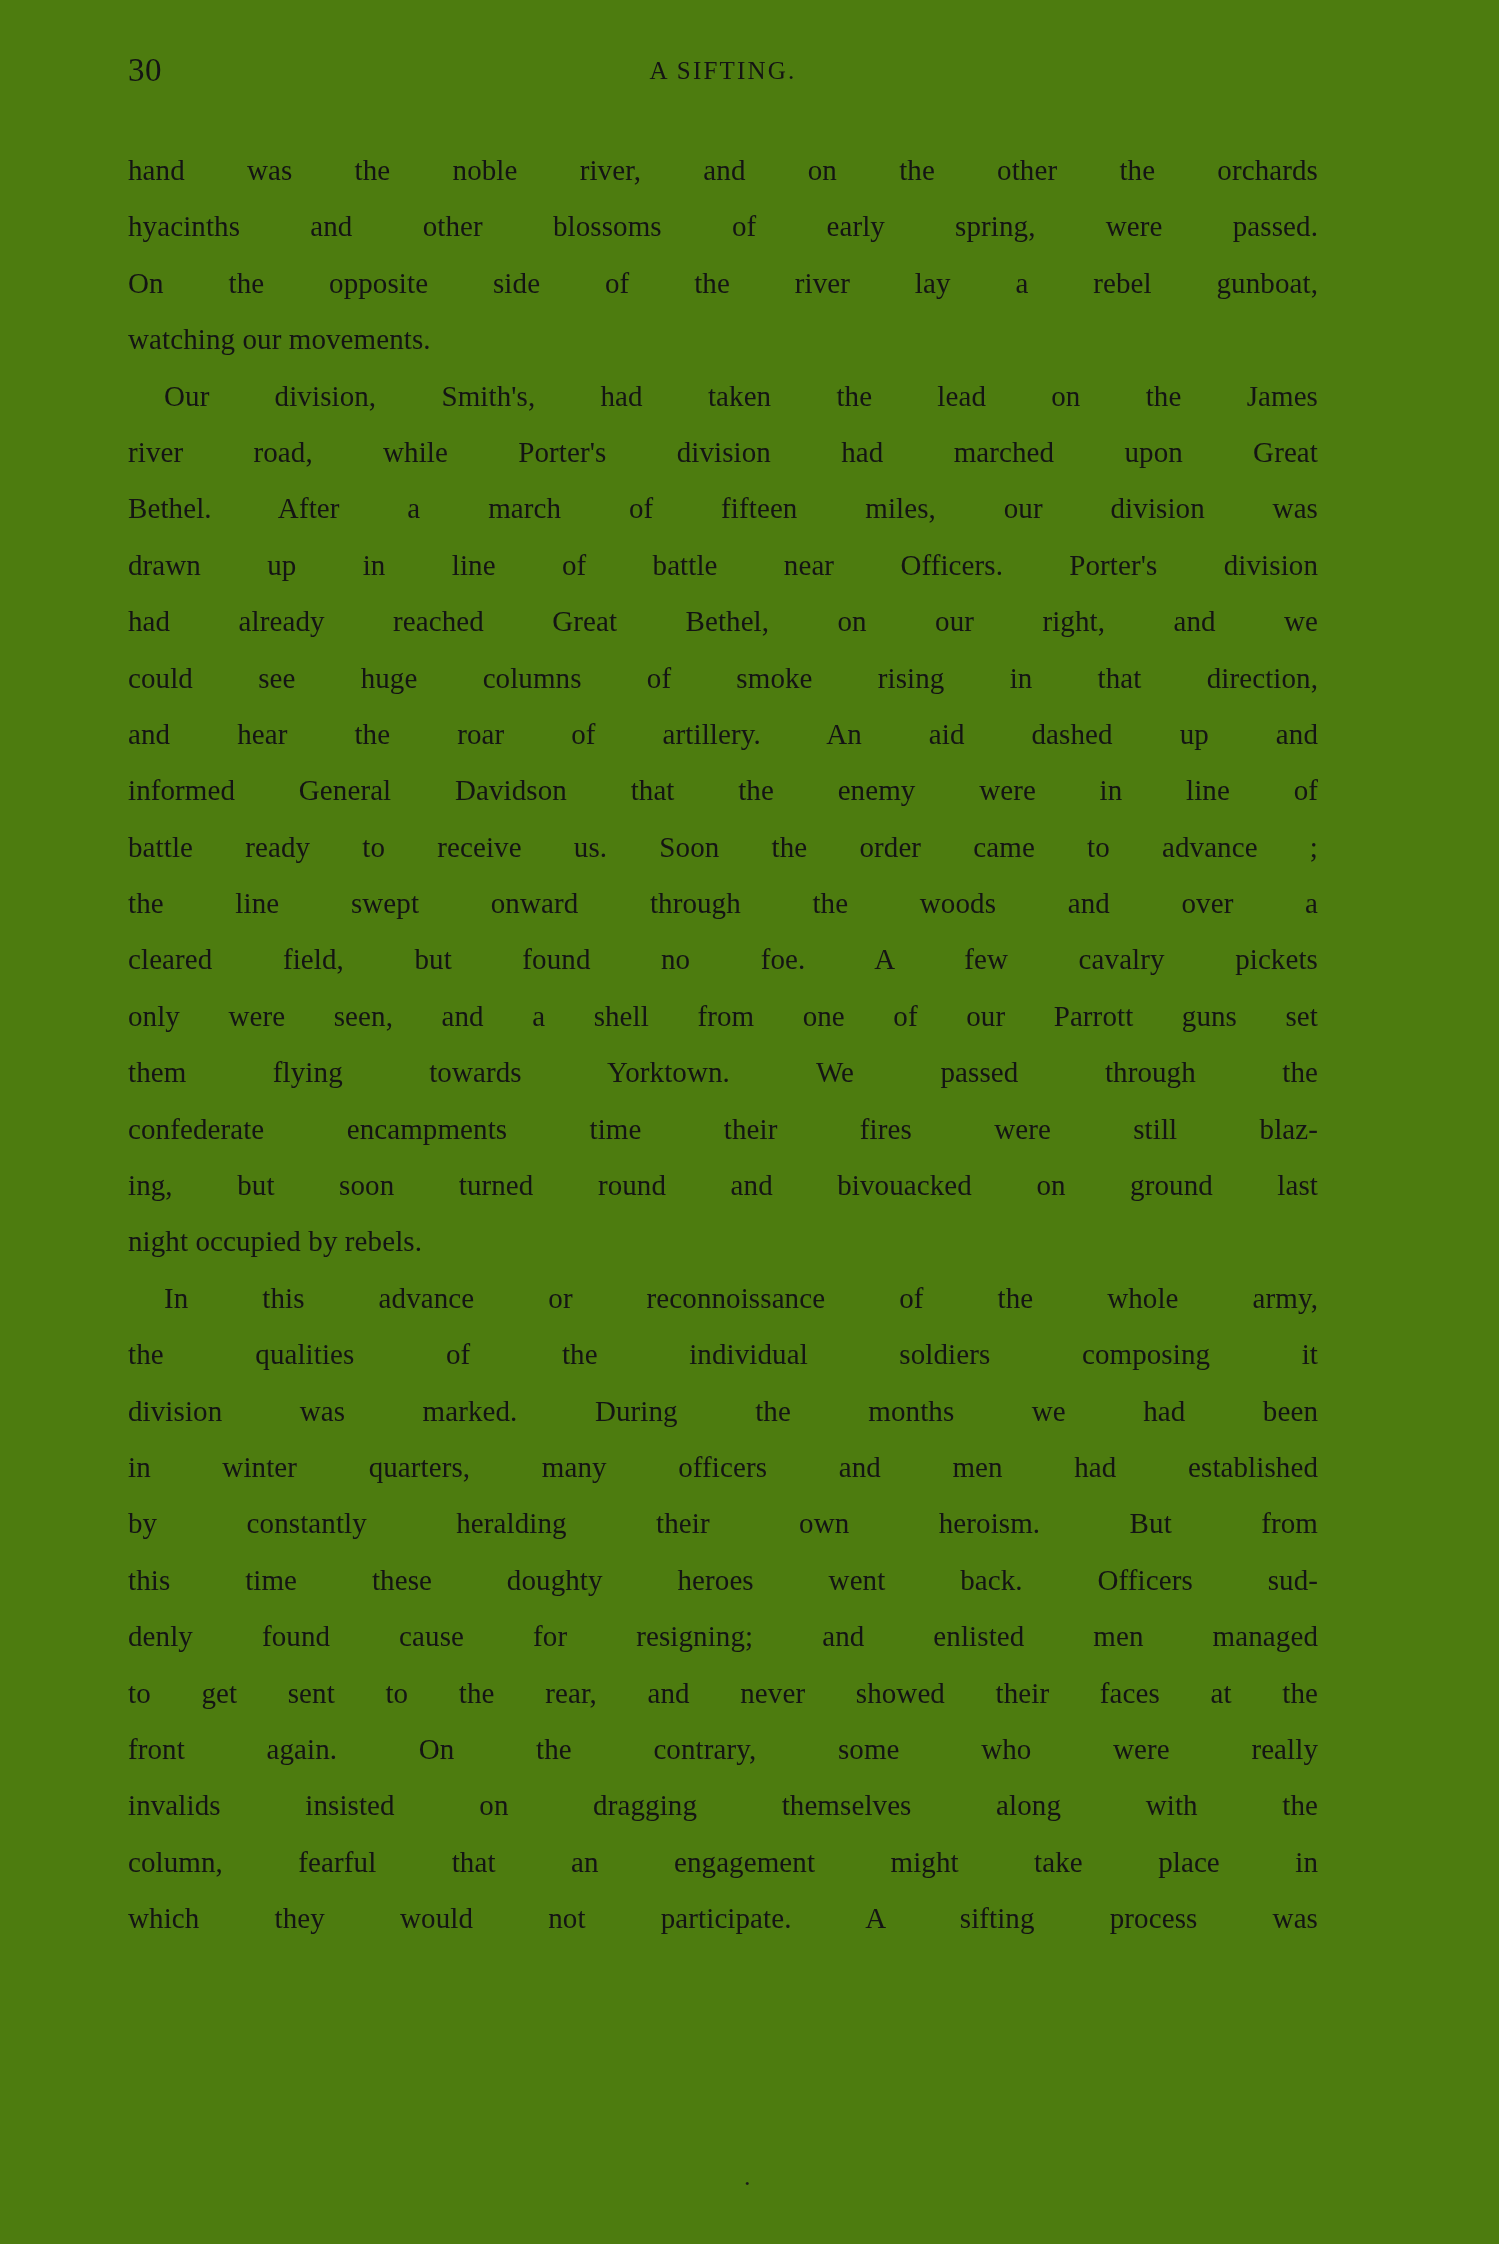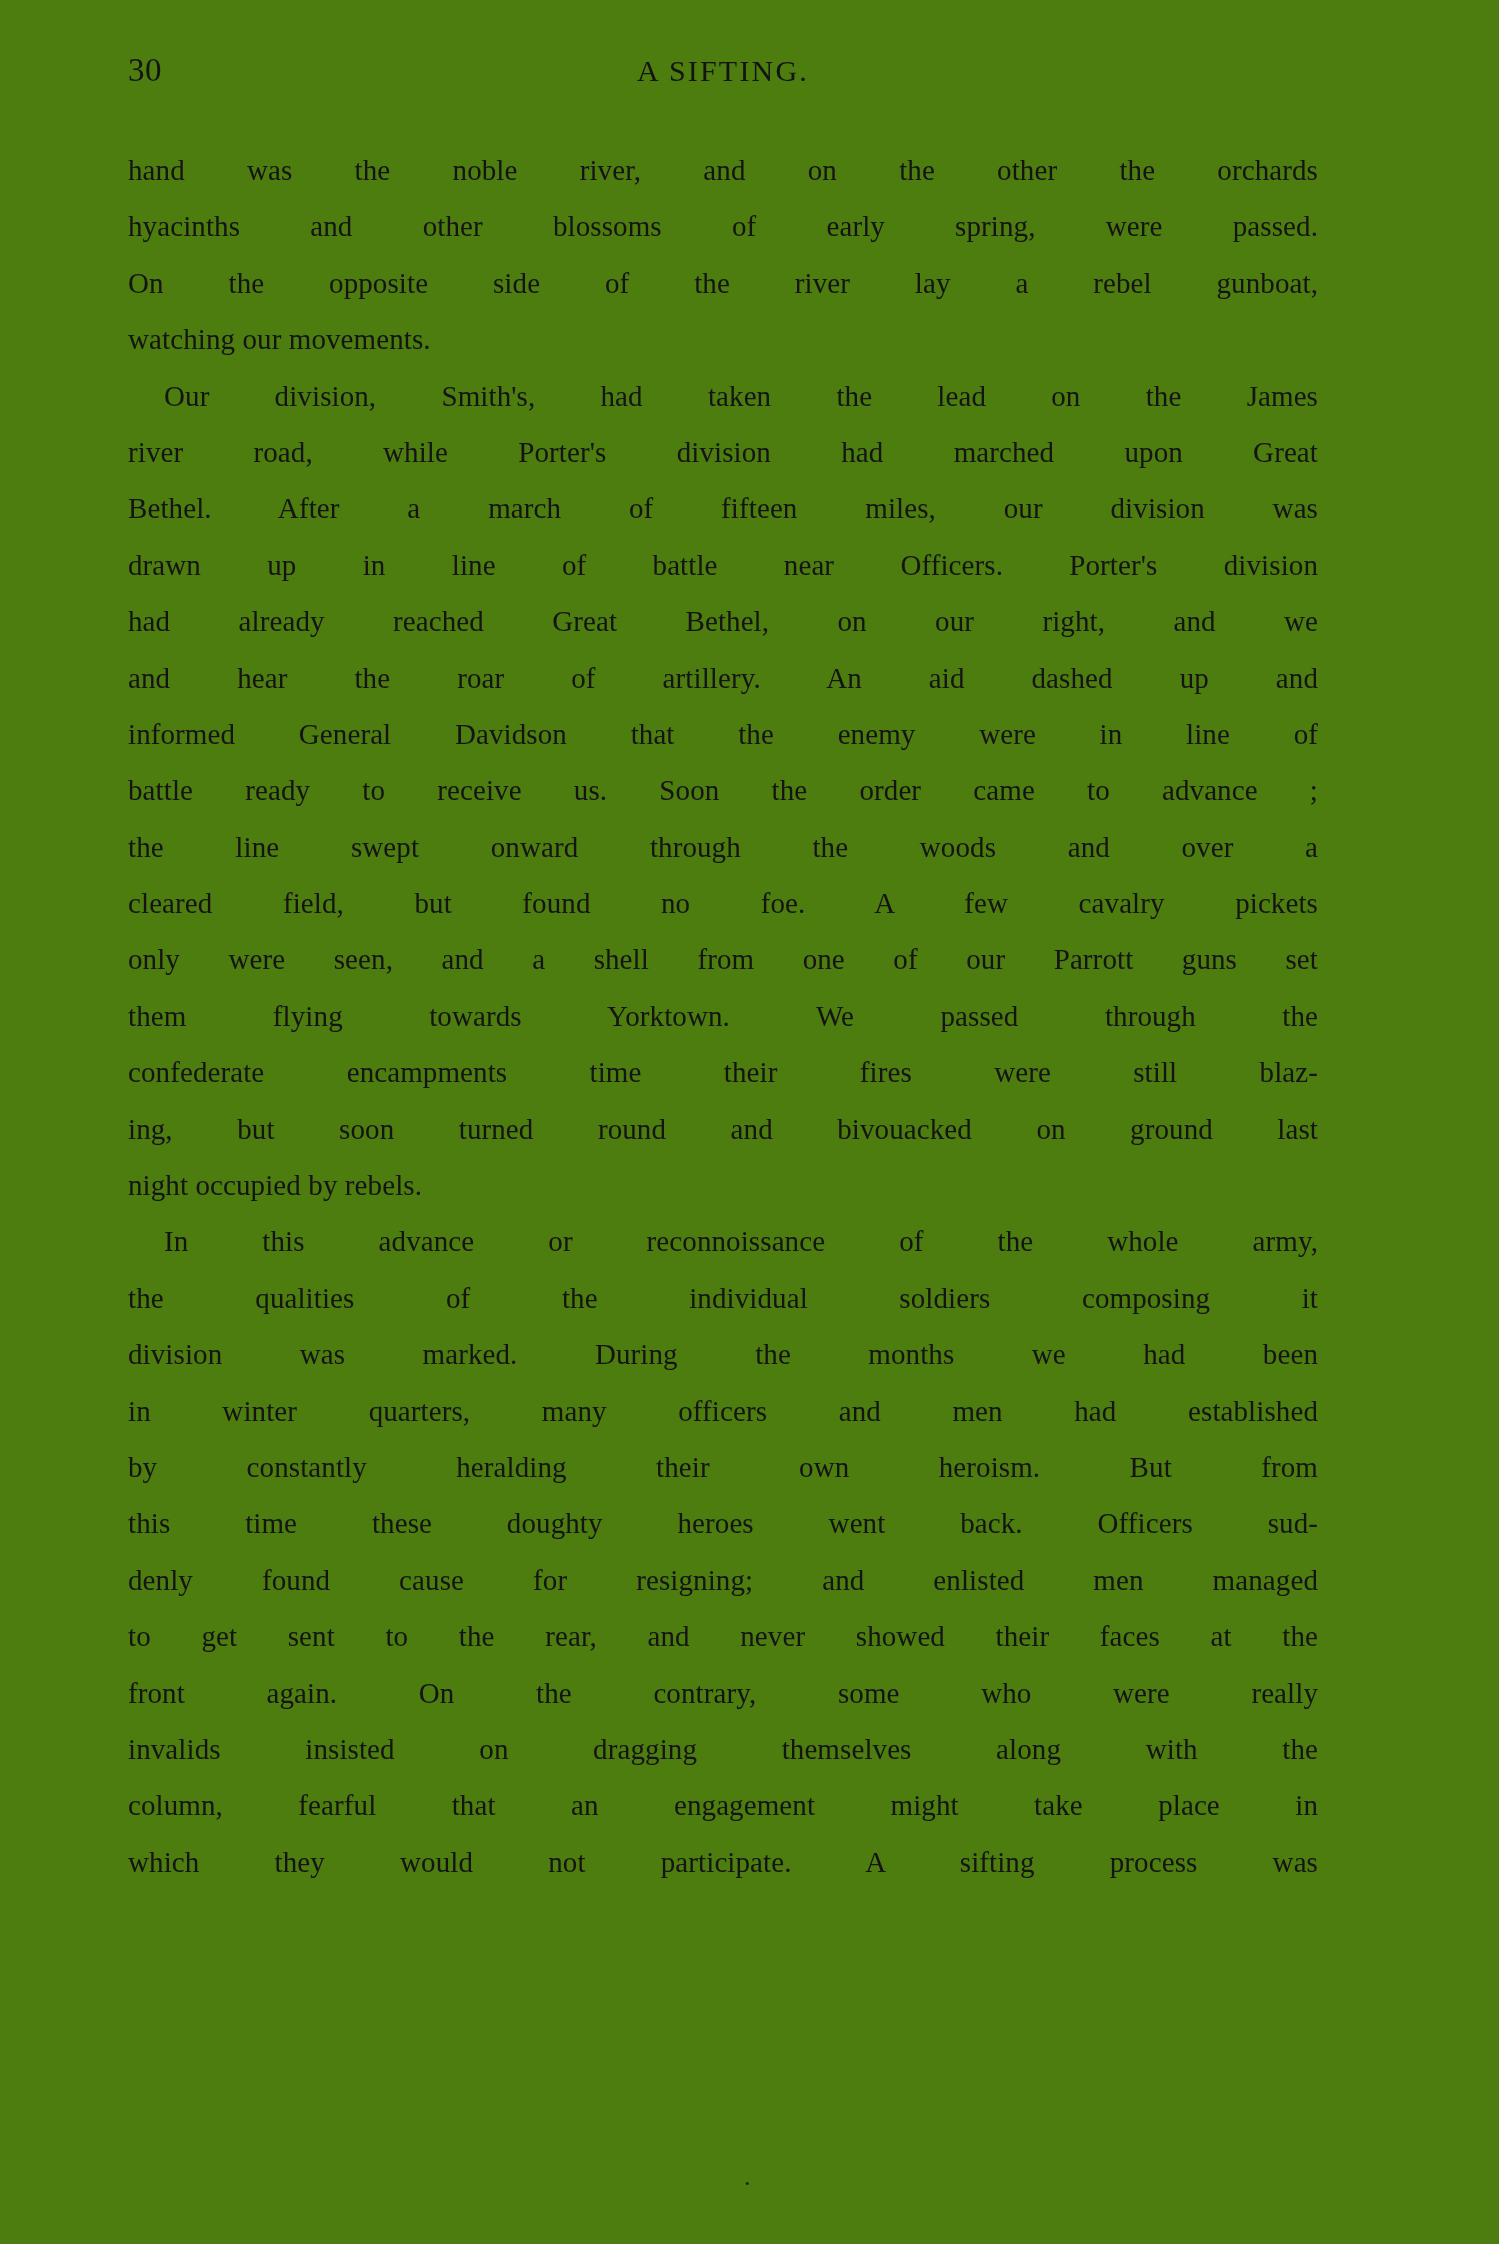--- a/index.html
+++ b/index.html
@@ -37,21 +37,21 @@
     font-size: 33px;
     line-height: 40px;
     letter-spacing: 0.5px;
   }
   .running-head {
     position: absolute;
     left: 0;
     top: 4px;
     width: 1190px;
     text-align: center;
-    font-size: 30px;
+    font-size: 25px;
     line-height: 33px;
     letter-spacing: 2.2px;
     font-variant: small-caps;
   }
   .body-text {
     position: absolute;
     left: 128px;
     top: 142px;
     width: 1190px;
   }
@@ -98,20 +98,21 @@
     <div class="line just">hand was the noble river, and on the other the orchards</div>
     <div class="line just">hyacinths and other blossoms of early spring, were passed.</div>
     <div class="line just">On the opposite side of the river lay a rebel gunboat,</div>
     <div class="line just last">watching our movements.</div>
 
     <div class="line just" style="padding-left:36px">Our division, Smith's, had taken the lead on the James</div>
     <div class="line just">river road, while Porter's division had marched upon Great</div>
     <div class="line just">Bethel.   After a march of fifteen miles, our division was</div>
     <div class="line just">drawn up in line of battle near Officers.   Porter's division</div>
     <div class="line just">had already reached Great Bethel, on our right, and we</div>
+    <div class="line just">could see huge columns of smoke rising in that direction,</div>
     <div class="line just">and hear the roar of artillery.   An aid dashed up and</div>
     <div class="line just">informed General Davidson that the enemy were in line of</div>
     <div class="line just">battle ready to receive us.   Soon the order came to advance ;</div>
     <div class="line just">the line swept onward through the woods and over a</div>
     <div class="line just">cleared field, but found no foe.   A few cavalry pickets</div>
     <div class="line just">only were seen, and a shell from one of our Parrott guns set</div>
     <div class="line just">them flying towards Yorktown.   We passed through the</div>
     <div class="line just">confederate encampments time their fires were still blaz-</div>
     <div class="line just">ing, but soon turned round and bivouacked on ground last</div>
     <div class="line just last">night occupied by rebels.</div>

